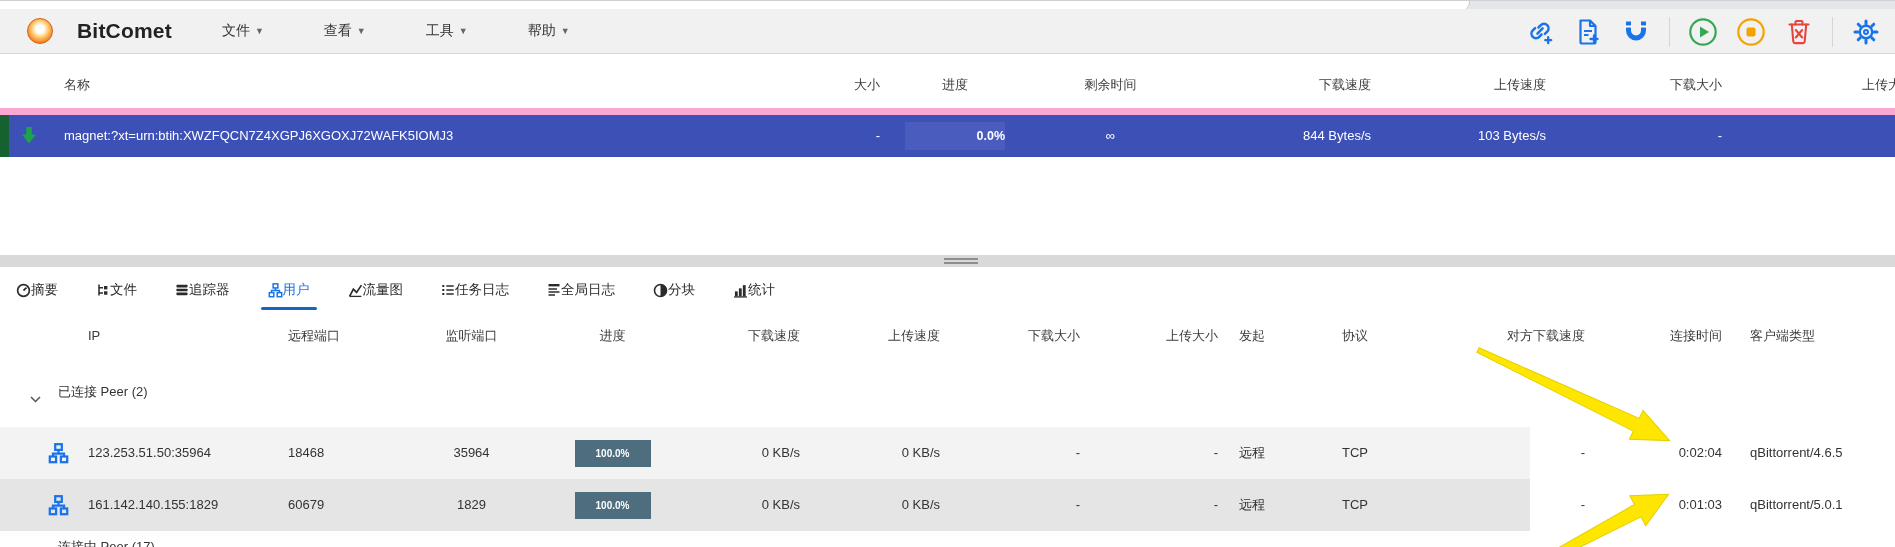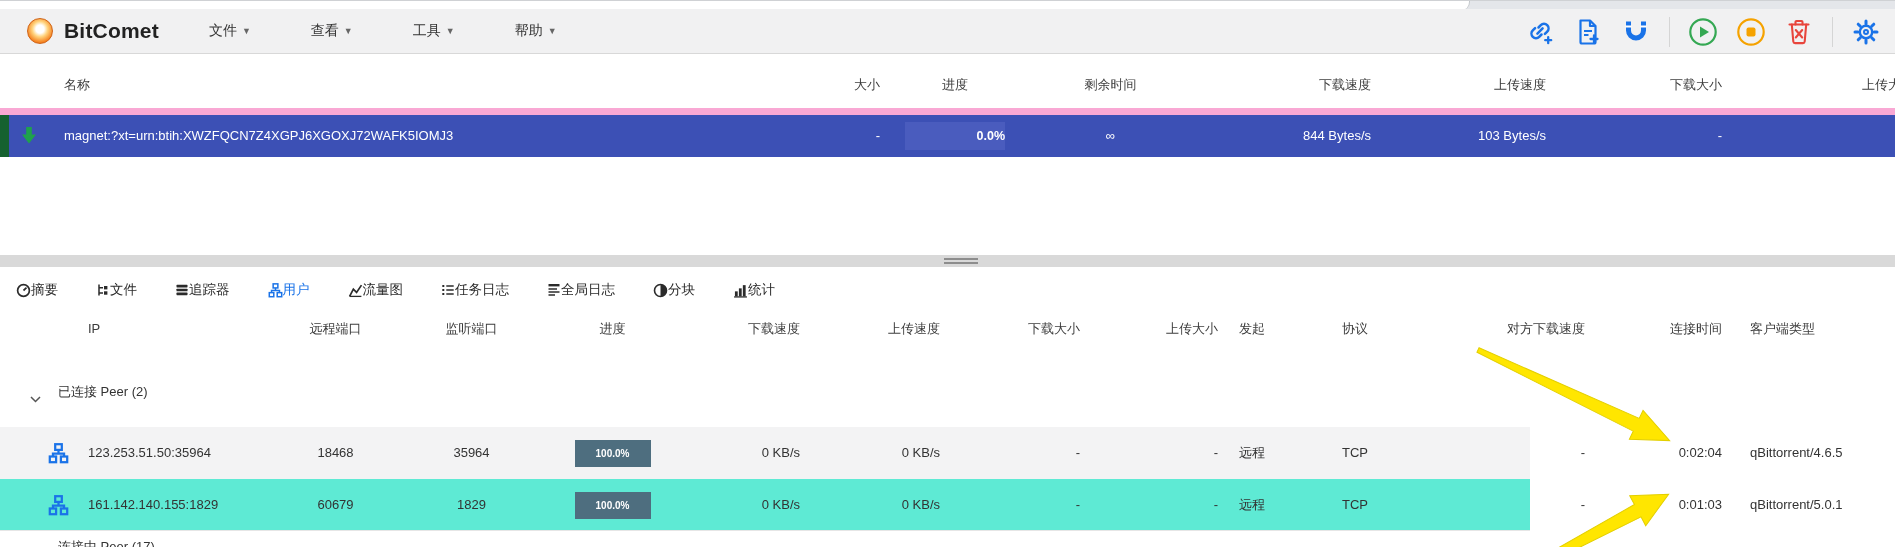--- a/index.html
+++ b/index.html
@@ -12,21 +12,21 @@
   #topstrip { left:0; top:0; width:1895px; height:9px; background:#e4e6ea; border-top:1px solid #cfd1d4; }
   #topstrip .tabedge { position:absolute; left:0; top:0; width:1470px; height:9px; background:#fff;
     border-right:1px solid #c4c8cc; border-bottom-right-radius:8px; }
 
   
   #menubar { left:0; top:9px; width:1895px; height:45px; background:#f1f1f2;
     border-bottom:1px solid #d8d8d8; display:flex; align-items:center; }
   #logo { width:26px; height:26px; border-radius:50%; margin-left:27px;
     background:radial-gradient(circle at 50% 42%, #ffffff 0 22%, #ffd37d 42%, #f58220 72%, #dd5f12 100%);
     border:1px solid #d06316; }
-  #appname { font-size:21px; font-weight:bold; color:#222; margin-left:11px; letter-spacing:.2px; }
+  #appname { font-size:21px; font-weight:bold; color:#222; margin-left:24px; letter-spacing:.2px; }
   .menu-item { font-size:14px; color:#333; margin-left:40px; padding:6px 10px; cursor:default; white-space:nowrap; }
   .menu-item:first-of-type { margin-left:52px; }
   .menu-item .caret { font-size:9px; color:#666; margin-left:5px; vertical-align:1px; }
   #toolbar { position:absolute; right:14px; top:9px; height:45px; display:flex; align-items:center; gap:18px; }
   .tbtn { width:30px; height:30px; display:flex; align-items:center; justify-content:center; cursor:pointer; }
   .tsep { width:1px; height:30px; background:#d5d5d5; }
 
   
   #t-header { left:0; top:54px; width:1895px; height:61px; background:#fff; border-bottom:7px solid #f9a8d4; }
   #t-header .cell { position:absolute; top:0; height:61px; line-height:61px; font-size:13px; color:#3c3c3c; white-space:nowrap; }
@@ -55,25 +55,25 @@
   #tabbar { left:0; top:267px; width:1895px; height:46px; background:#fff; display:flex; align-items:center;
     padding-left:16px; gap:38px; }
   .tab { position:relative; height:46px; display:flex; align-items:center; font-size:13.5px;
     color:#2b2b2b; cursor:pointer; white-space:nowrap;justify-content:center; }
   .tab svg { flex:0 0 auto; }
   .tab.active { color:#1a73e8; }
   .tab.active::after { content:""; position:absolute; left:-7px; right:-7px; bottom:3px; height:3px;
     background:#1665c0; border-radius:2px; }
 
   
-  #p-header { left:0; top:306px; width:1576px; height:45px; background:#fff; }
+  #p-header { left:0; top:313px; width:1576px; height:45px; background:#fff; }
   #p-header .cell { position:absolute; top:0; height:45px; line-height:45px; font-size:13px; color:#3c3c3c; white-space:nowrap; }
   .pc-icon  { left:48px;  width:26px; }
   .pc-ip    { left:88px;  width:190px; text-align:left; }
-  .pc-rport { left:288px; width:95px;  text-align:center; }
+  .pc-rport { left:288px; width:95px;  }
   .pc-lport { left:424px; width:95px;  text-align:center; }
   .pc-prog  { left:560px; width:105px; text-align:center; }
   .pc-dls   { left:700px; width:100px; text-align:right; }
   .pc-uls   { left:840px; width:100px; text-align:right; }
   .pc-dld   { left:980px; width:100px; text-align:right; }
   .pc-uld   { left:1118px;width:100px; text-align:right; }
   .pc-init  { left:1222px;width:60px;  text-align:center; }
   .pc-proto { left:1323px;width:64px;  text-align:center; }
   .pc-pdls  { left:1465px;width:120px; text-align:right; }
   .pc-ctime { left:1620px;width:102px; text-align:right; }
@@ -82,21 +82,21 @@
   .group-row { left:0; width:1895px; height:44px; cursor:pointer;padding-left:13px; }
   .group-row .chev { position:absolute; left:30px; top:19px; }
   .group-row .glabel { position:absolute; left:58px; top:0; height:44px; line-height:44px; font-size:13px; color:#333; }
   #group1 { top:370px; }
   #group2 { top:534px; }
   #group2 .glabel { height:26px; line-height:26px; }
 
   .peer-row { left:0; width:1530px; height:52px; cursor:pointer; }
   .peer-row .cell { position:absolute; top:0; height:52px; line-height:52px; font-size:13px; color:#333; white-space:nowrap; }
   #peer1 { top:427px; background:#f3f3f4; }
-  #peer2 { top:479px; background:#5eead4; border-bottom:1px solid #e6e6e6; }
+  #peer2 { top:479px; background:#e5e5e5; border-bottom:1px solid #e6e6e6; }
   .peer-row .pc-icon { top:16px; height:20px; line-height:20px; }
   .p-progress-badge { display:inline-block; width:76px; height:27px; line-height:27px; margin-top:12px;
     background:#4e6e7f; color:#fff; font-weight:bold; font-size:10px; text-align:center; }
 
   #annotations { position:absolute; left:0; top:0; z-index:50; pointer-events:none; }
 </style>
 </head>
 <body>
 
 <div id="stage">

